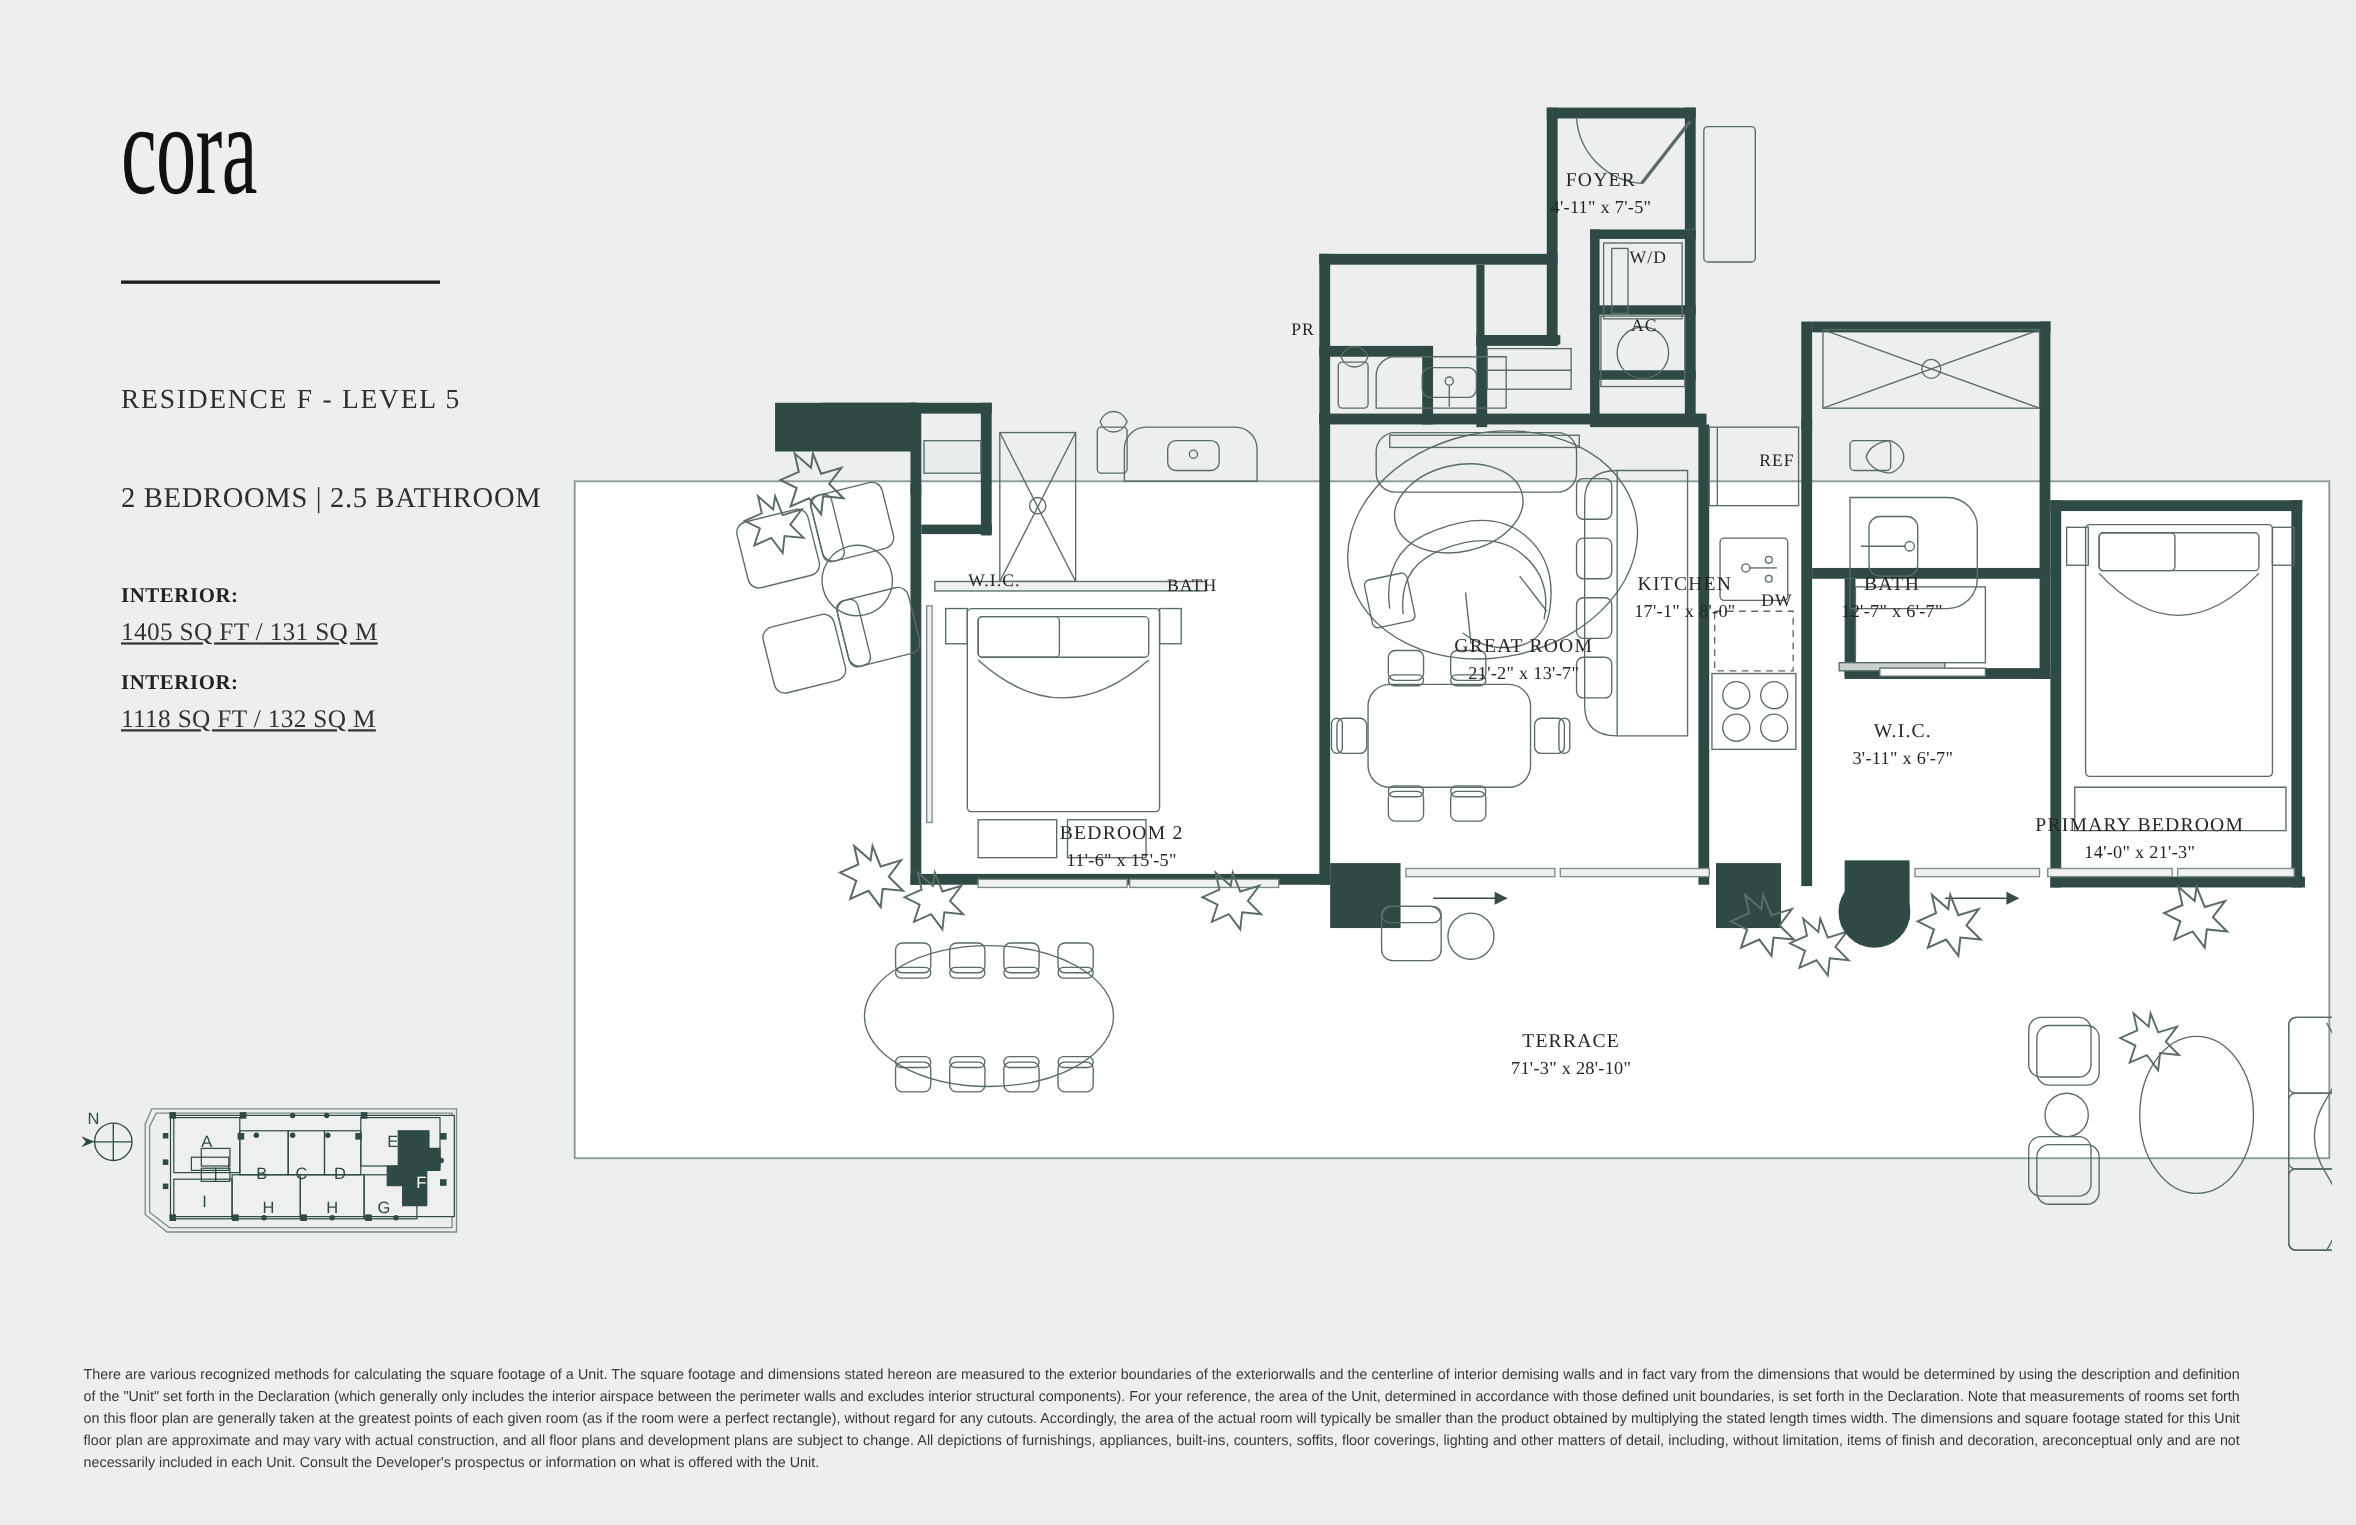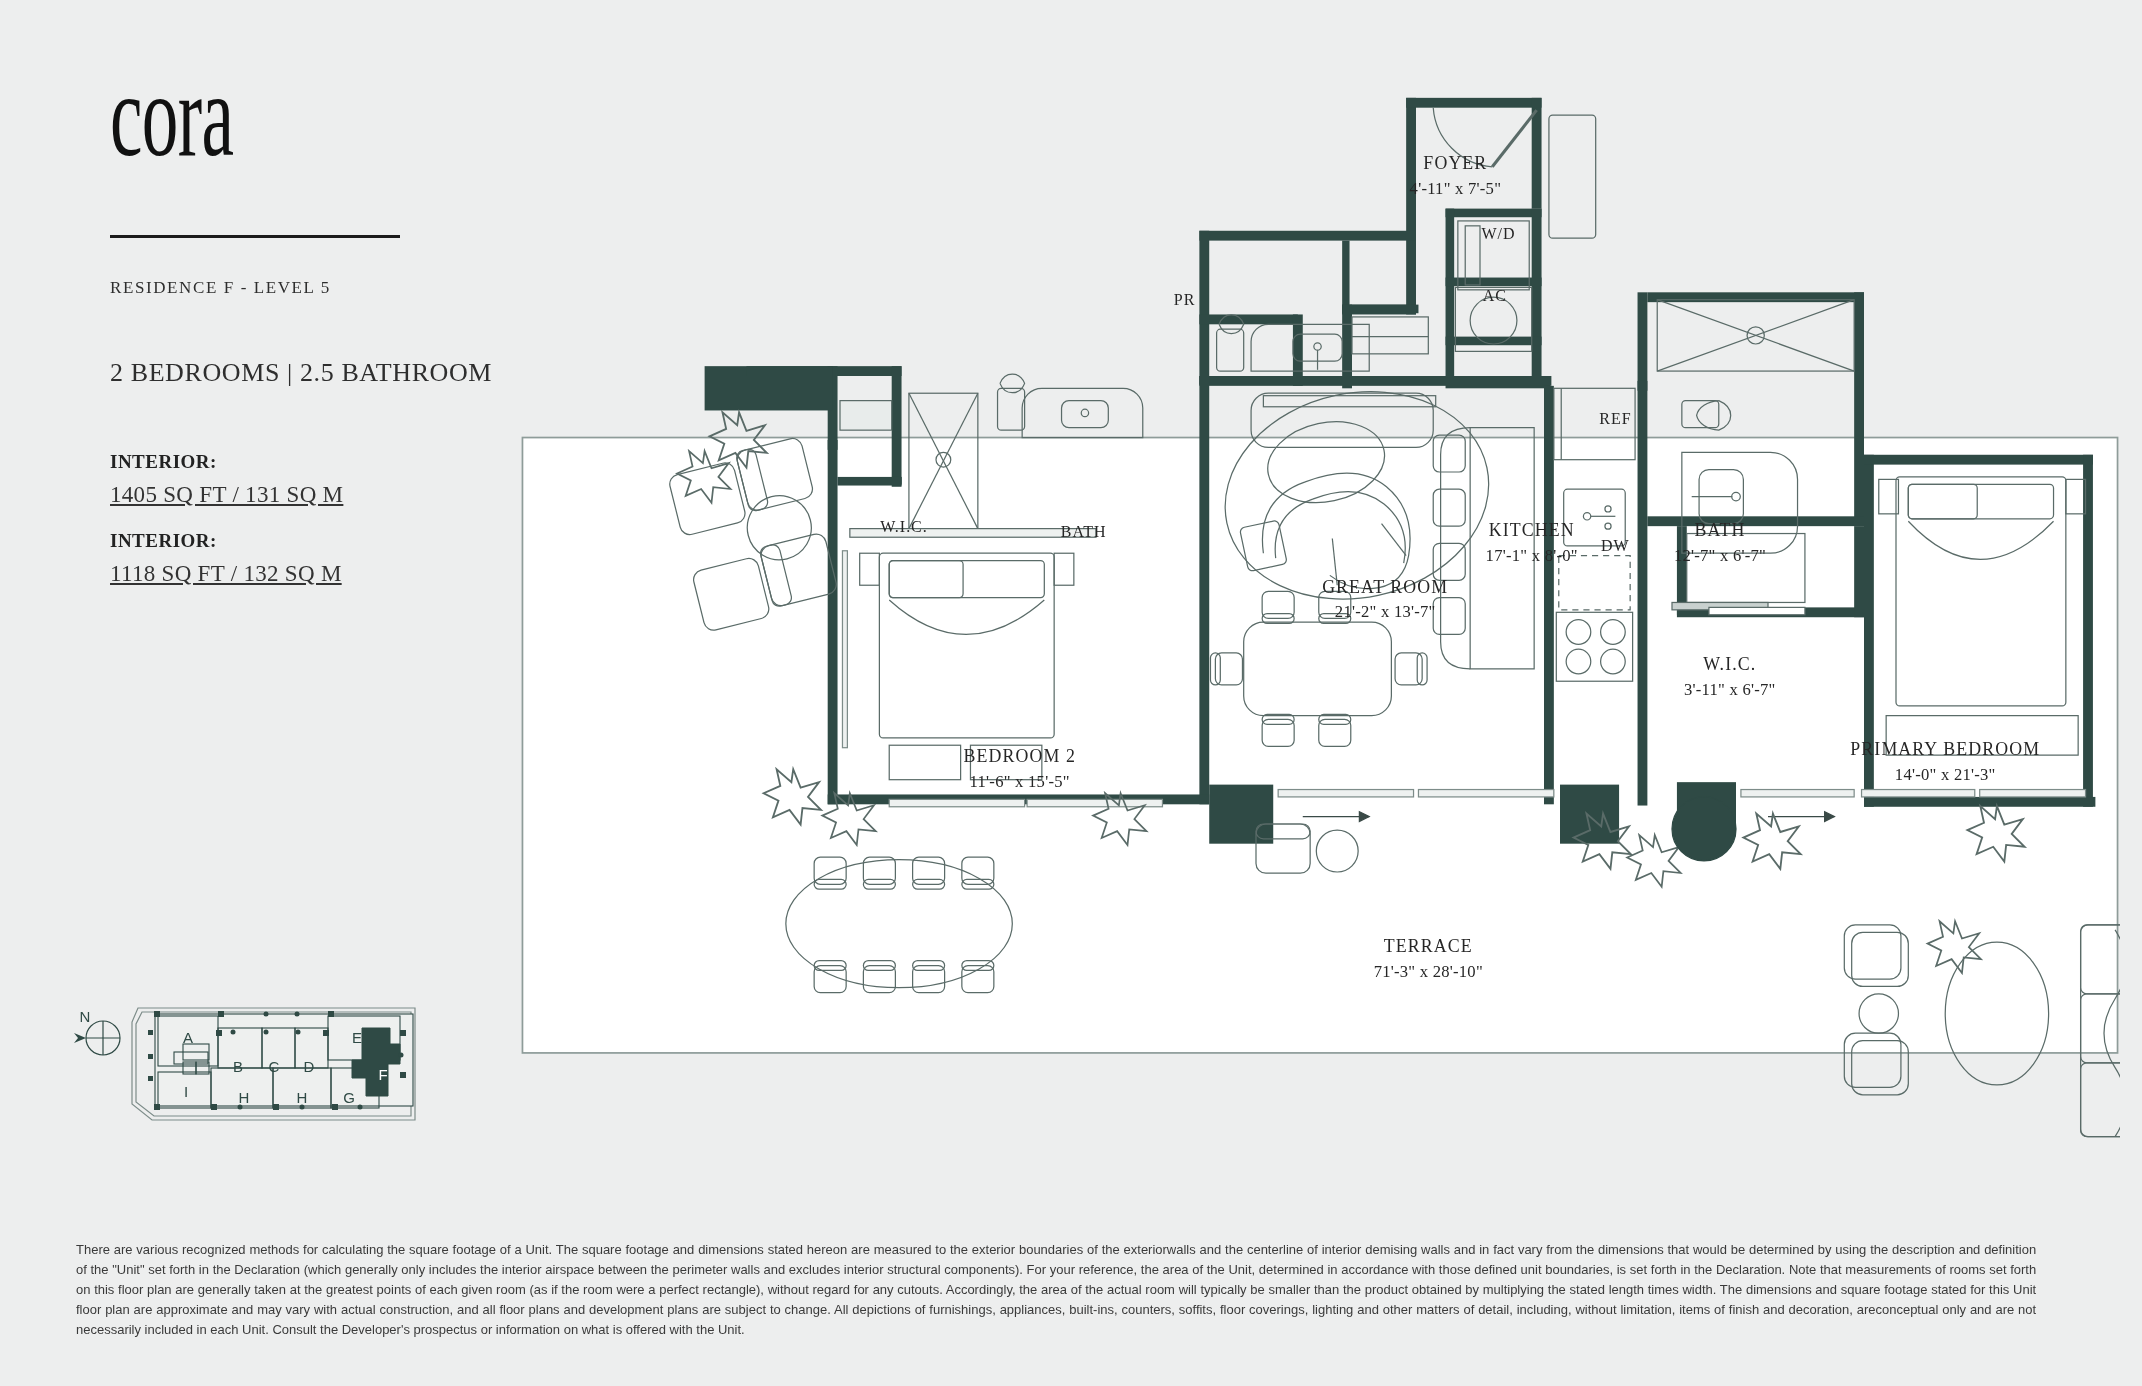--- a/index.html
+++ b/index.html
@@ -4,34 +4,34 @@
 <style>
   html,body{margin:0;padding:0;}
   body{
     width:2142px;height:1386px;
     background:#edeeee;
     font-family:"Liberation Serif", serif;
     color:#2b2b2b;
     overflow:hidden;
     position:relative;
   }
-  .sidebar{position:absolute;left:110px;top:62px;width:420px;}
+  .sidebar{position:absolute;left:110px;top:82px;width:420px;}
   .logo{
     font-family:"Liberation Serif", serif;
     font-size:118px;
     line-height:.92;
     letter-spacing:-1px;
     color:#111;
     font-weight:400;
     transform:scaleX(.62);
     transform-origin:left top;
     display:block;
   }
   .rule{width:290px;height:3px;background:#1b1b1b;margin-top:64px;}
-  .res-line{margin-top:40px;font-size:17px;letter-spacing:1.6px;color:#2e2e2e;}
+  .res-line{margin-top:92px;font-size:25px;letter-spacing:1.6px;color:#2e2e2e;}
   .beds{margin-top:60px;font-size:26px;letter-spacing:.6px;color:#2e2e2e;}
   .area-label{margin-top:63px;font-size:19px;font-weight:bold;letter-spacing:.5px;color:#222;}
   .area-label.second{margin-top:22px;}
   .area-val{margin-top:9px;font-size:23px;letter-spacing:.3px;color:#333;text-decoration:underline;}
   .lineno{margin-top:58px;font-size:27px;letter-spacing:.5px;color:#2e2e2e;}
 
   
   .keyplan{position:absolute;left:70px;top:1000px;width:350px;height:160px;}
 
   

